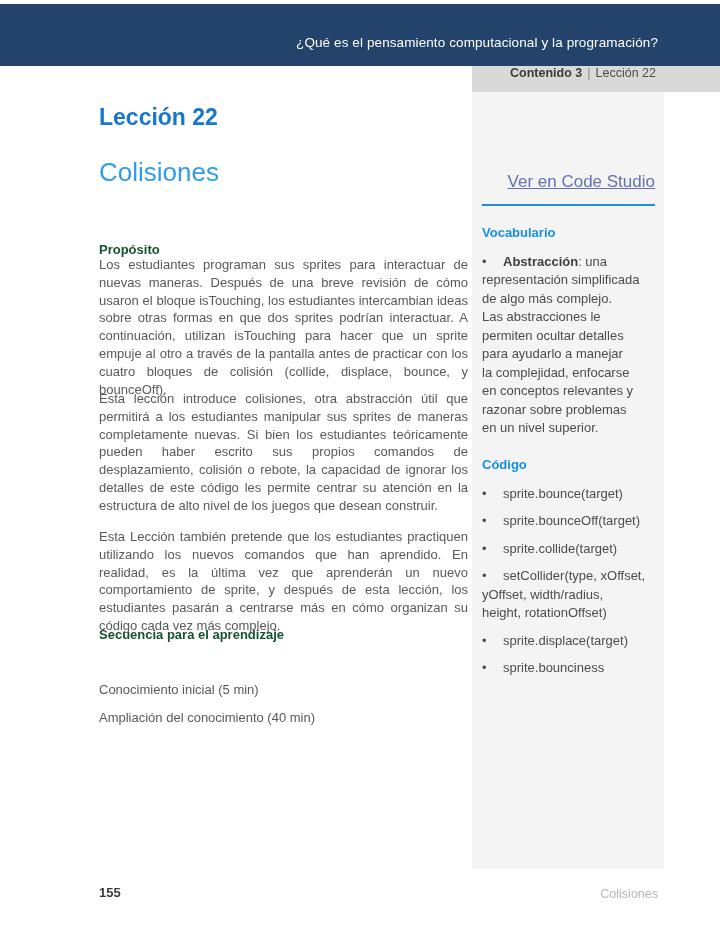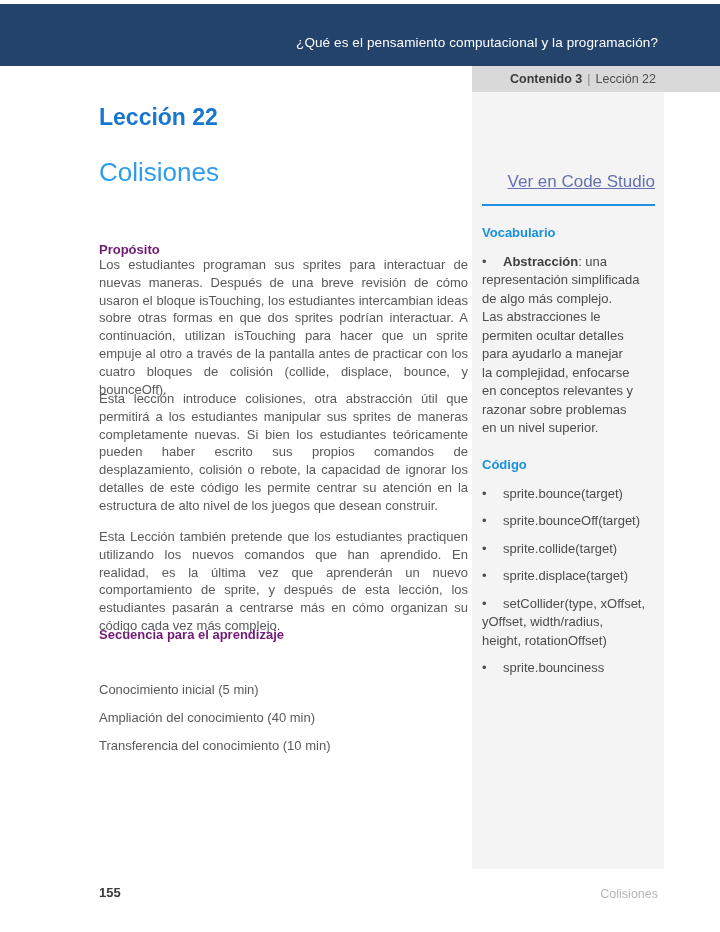--- a/index.html
+++ b/index.html
@@ -18,21 +18,21 @@
     padding:14px 62px 0 0;
   }
   .top-banner .banner-title {
     color:#ffffff; font-size:13.5px; letter-spacing:0.1px;
   }
 
   
   .crumb-strip {
     position:absolute; left:472px; top:62px; width:248px; height:26px;
     background:#D9D9D9; box-sizing:border-box;
-    display:flex; align-items:center; justify-content:flex-end;
+    display:flex; justify-content:flex-end;
     padding-right:64px; font-size:12.5px; color:#4C4D4F; white-space:pre;
   }
   .crumb-strip .crumb-content { font-weight:bold; color:#3B3B3D; }
   .crumb-strip .crumb-sep { color:#8a8a8c; padding:0 5px; }
 
   
   .sidebar {
     position:absolute; left:472px; top:88px; width:192px; height:777px;
     background:#F4F4F4; box-sizing:border-box; padding:0 9px 0 10px;
     color:#4B4C4E;
@@ -62,21 +62,21 @@
     position:absolute; left:99px; top:0; width:369px; height:932px;
   }
   .main-col > * { position:absolute; left:0; width:369px; }
   .lesson-number {
     top:100px; margin:0; font-size:23px; font-weight:bold; color:#1777CE;
   }
   .lesson-title {
     top:153px; margin:0; font-size:26px; font-weight:normal; color:#2F9CEE;
   }
   .body-heading {
-    margin:0; font-size:13px; font-weight:bold; color:#701a75; line-height:16px;
+    margin:0; font-size:13px; font-weight:bold; color:#14532d; line-height:16px;
   }
   .h-proposito { top:238px; }
   .h-secuencia { top:623px; }
   .body-par {
     margin:0; font-size:13px; line-height:17.8px; color:#58595B;
     text-align:justify;
   }
   .par-1 { top:252px; }
   .par-2 { top:386px; }
   .par-3 { top:524px; }
@@ -137,44 +137,43 @@
       <li>
         <span class="bullet-glyph">•</span><span class="pre-wrap">sprite.bounce(target)</span>
       </li>
       <li>
         <span class="bullet-glyph">•</span><span class="pre-wrap">sprite.bounceOff(target)</span>
       </li>
       <li>
         <span class="bullet-glyph">•</span><span class="pre-wrap">sprite.collide(target)</span>
       </li>
       <li>
-        <span class="bullet-glyph">•</span><span class="pre-wrap">sprite.displace(target)</span>
-      </li>
-      <li>
         <span class="bullet-glyph">•</span><span class="pre-wrap">setCollider(type, xOffset,
 yOffset, width/radius,
 height, rotationOffset)</span>
+      </li>
+      <li>
+        <span class="bullet-glyph">•</span><span class="pre-wrap">sprite.displace(target)</span>
       </li>
       <li>
         <span class="bullet-glyph">•</span><span class="pre-wrap">sprite.bounciness</span>
       </li>
     </ul>
   </aside>
 
   <main class="main-col">
     <h1 class="lesson-number">Lección 22</h1>
     <h2 class="lesson-title">Colisiones</h2>
 
     <h3 class="body-heading h-proposito">Propósito</h3>
     <p class="body-par par-1">Los estudiantes programan sus sprites para interactuar de nuevas maneras. Después de una breve revisión de cómo usaron el bloque isTouching, los estudiantes intercambian ideas sobre otras formas en que dos sprites podrían interactuar. A continuación, utilizan isTouching para hacer que un sprite empuje al otro a través de la pantalla antes de practicar con los cuatro bloques de colisión (collide, displace, bounce, y bounceOff).</p>
     <p class="body-par par-2">Esta lección introduce colisiones, otra abstracción útil que permitirá a los estudiantes manipular sus sprites de maneras completamente nuevas. Si bien los estudiantes teóricamente pueden haber escrito sus propios comandos de desplazamiento, colisión o rebote, la capacidad de ignorar los detalles de este código les permite centrar su atención en la estructura de alto nivel de los juegos que desean construir.</p>
     <p class="body-par par-3">Esta Lección también pretende que los estudiantes practiquen utilizando los nuevos comandos que han aprendido. En realidad, es la última vez que aprenderán un nuevo comportamiento de sprite, y después de esta lección, los estudiantes pasarán a centrarse más en cómo organizan su código cada vez más complejo.</p>
 
     <h3 class="body-heading h-secuencia">Secuencia para el aprendizaje</h3>
     <div class="seq-item seq-1">Conocimiento inicial (5 min)</div>
     <div class="seq-item seq-2">Ampliación del conocimiento (40 min)</div>
-    <div class="seq-item seq-3">Transferencia del conocimiento (10 min)</div>
   </main>
 
   <div class="footer-pagenum">155</div>
   <div class="footer-doctitle">Colisiones</div>
 
 </div>
 
 </body></html>

